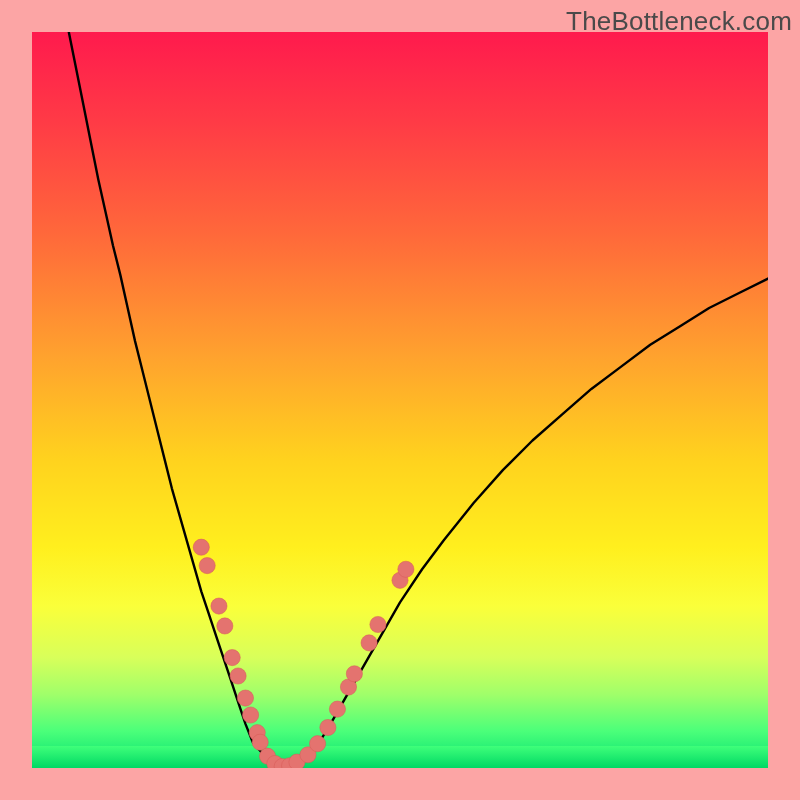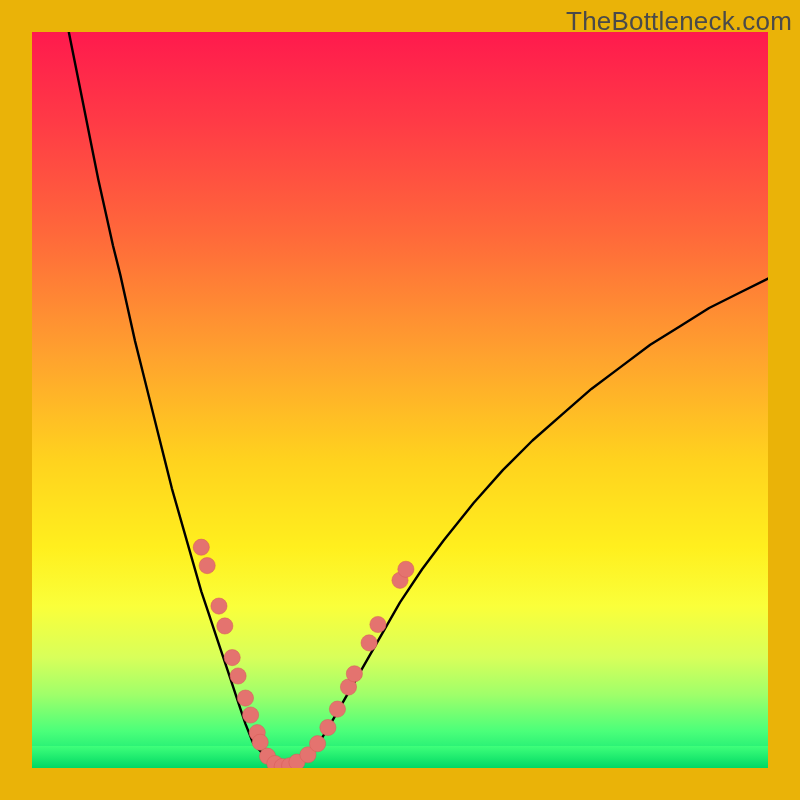--- a/index.html
+++ b/index.html
@@ -8,21 +8,21 @@
     width: 800px;
     height: 800px;
     overflow: hidden;
     background: #000;
     font-family: Arial, Helvetica, sans-serif;
   }
   .frame {
     position: relative;
     width: 800px;
     height: 800px;
-    background: #eab308;
+    background: #fca5a5;
   }
   .plot-area {
     position: absolute;
     left: 32px;
     top: 32px;
     width: 736px;
     height: 736px;
     background: linear-gradient(
       to bottom,
       #ff1a4d 0%,

